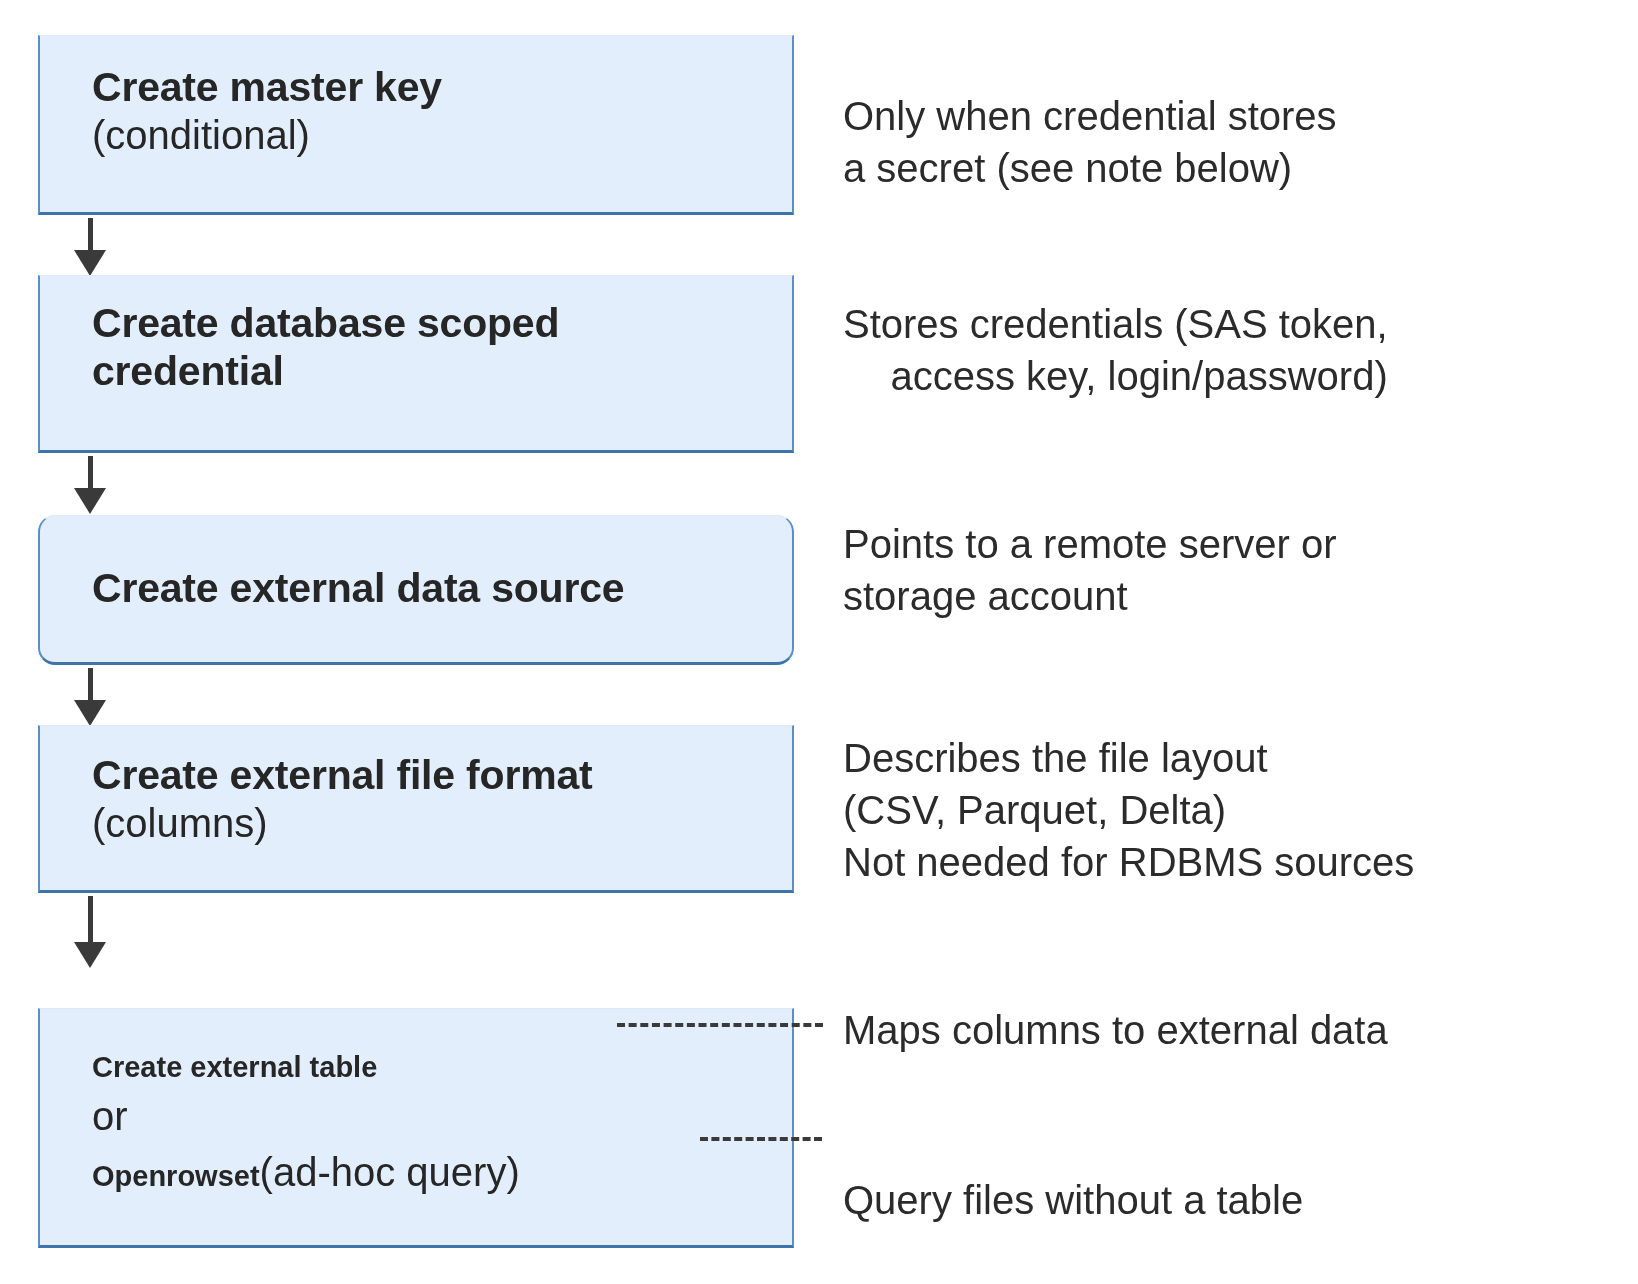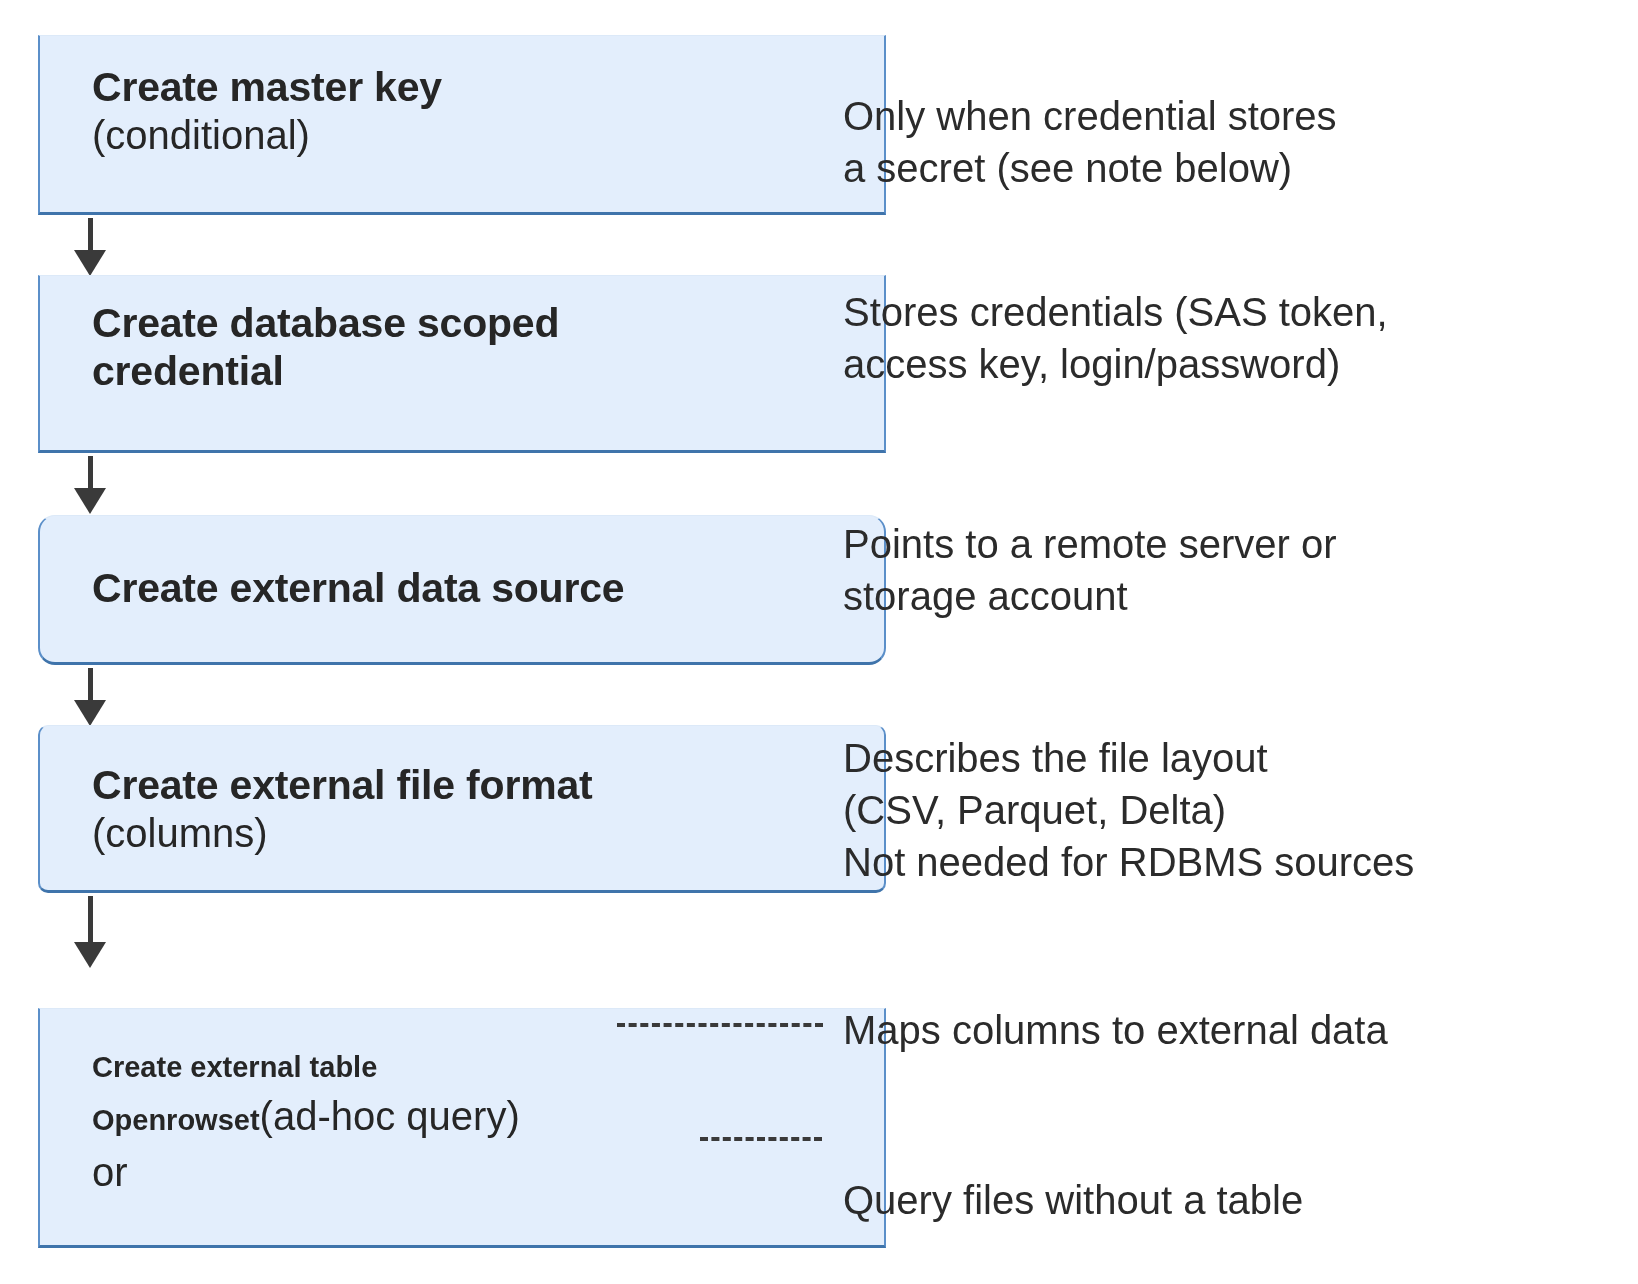--- a/index.html
+++ b/index.html
@@ -10,21 +10,21 @@
     color:#262626;
     overflow:hidden;
     position:relative;
   }
   .canvas{position:absolute;left:0;top:0;width:1638px;height:1284px;}
 
   
   .fbox{
     position:absolute;
     left:38px;
-    width:848px;
+    width:756px;
     background:#e3eefc;
     border-left:2px solid #5b8fc9;
     border-right:2px solid #5b8fc9;
     border-top:1px solid #dce9f8;
     border-bottom:3px solid #3f74ab;
     box-sizing:border-box;
     display:flex;
     flex-direction:column;
     justify-content:center;
     padding-left:52px;
@@ -47,21 +47,21 @@
   
   #box-master-key{top:35px;height:180px;}
   #box-scoped-credential{top:275px;height:178px;}
   #box-data-source{top:515px;height:150px;border-radius:17px;}
   #box-file-format{top:725px;height:168px;}
   #box-external-table{top:1008px;height:240px;padding-left:52px;}
 
   #box-data-source{justify-content:center;}
   #box-master-key{justify-content:flex-start;padding-top:28px;}
   #box-scoped-credential{justify-content:flex-start;padding-top:24px;}
-  #box-file-format{justify-content:flex-start;padding-top:36px;border-radius:10px;}
+  #box-file-format{justify-content:flex-start;padding-top:26px;}
 
   
   .etrow{display:flex;align-items:baseline;}
   #box-external-table .r1{margin-top:-8px;}
   #box-external-table .r2{margin-top:6px;}
   #box-external-table .r3{margin-top:6px;}
   .etbold{font-size:29px;font-weight:bold;line-height:1.25;color:#262626;white-space:nowrap;}
   .etnorm{font-size:40px;font-weight:normal;line-height:1.25;color:#262626;white-space:nowrap;}
 
   
@@ -86,21 +86,21 @@
   
   .note{
     position:absolute;
     left:843px;
     font-size:40px;
     line-height:1.30;
     color:#2b2b2b;
     white-space:pre-line;
   }
   #note-master-key{top:66px;margin-top:24px;}
-  #note-scoped-credential{top:286px;}
+  #note-scoped-credential{top:298px;text-align:right;}
   #note-data-source{top:518px;}
   #note-file-format{top:732px;}
   #note-external-table{top:1004px;}
   #note-openrowset{top:1174px;}
 
   
   .dashline{
     position:absolute;
     height:0;
     border-top:4px dashed #3a3a3a;
@@ -158,26 +158,26 @@
 
   <div class="arrow" id="arrow-4">
     <div class="stem"></div>
       <div class="head"></div>
   </div>
 
   <div class="fbox" id="box-external-table">
     <div class="etrow r1">
       <span class="etbold">Create external table</span>
     </div>
+    <div class="etrow r2">
+      <span class="etnorm">or</span>
+    </div>
     <div class="etrow r3">
       <span class="etbold">Openrowset</span>
       <span class="etnorm"> (ad-hoc query)</span>
-    </div>
-    <div class="etrow r2">
-      <span class="etnorm">or</span>
     </div>
   </div>
 
   <div class="dashline" id="dash-external-table"></div>
   <div class="dashline" id="dash-openrowset"></div>
 
   <div class="note" id="note-external-table">Maps columns to external data</div>
   <div class="note" id="note-openrowset">Query files without a table</div>
 
 </div>

